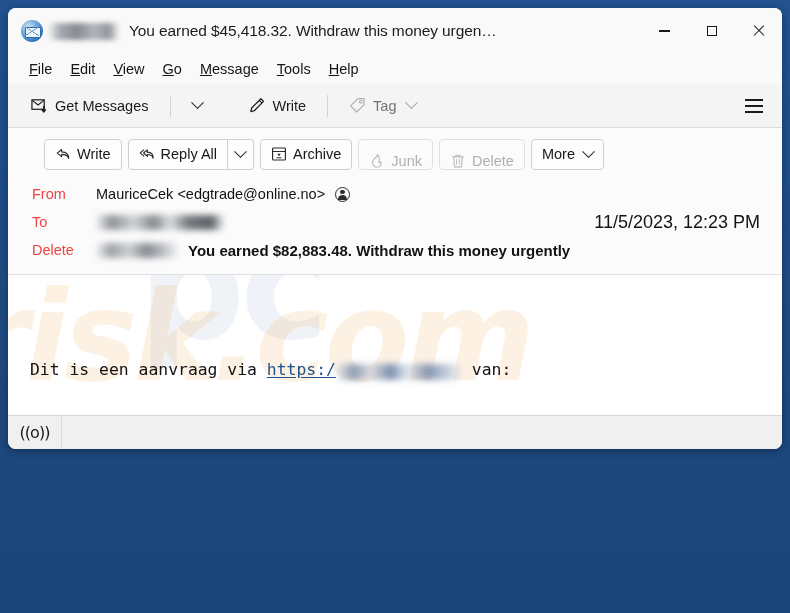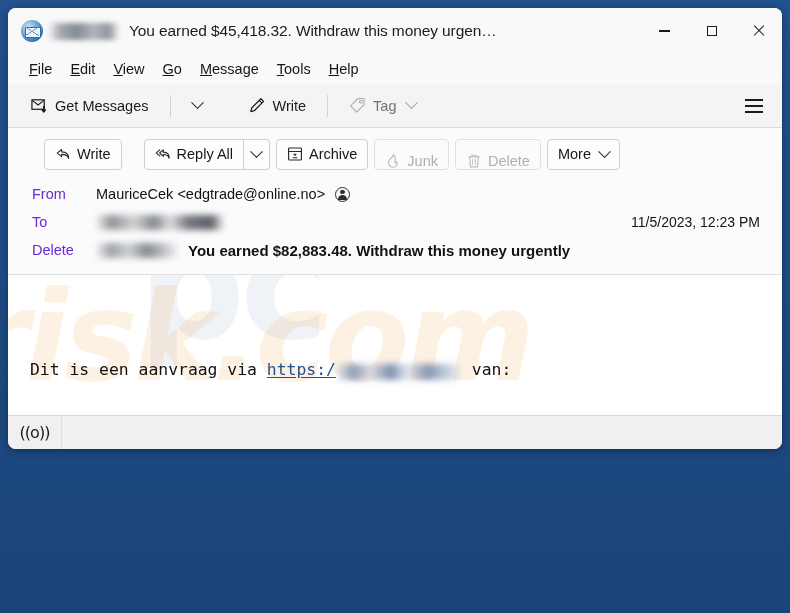--- a/index.html
+++ b/index.html
@@ -183,52 +183,52 @@
     border: 1px solid #cfcfcf;
     border-radius: 4px;
     background: #fdfdfd;
     font-size: 14.5px;
     color: #171717;
     cursor: default;
     white-space: nowrap;
   }
   .act-btn.disabled { color: #b0b0b0; border-color: #e0e0e0; background: #fbfbfb; align-items: flex-end; }
   .act-group { display: flex; }
-  .act-group .act-btn:first-child { border-top-right-radius: 0; border-bottom-right-radius: 0; margin-left: 16px; }
+  .act-group .act-btn:first-child { border-top-right-radius: 0; border-bottom-right-radius: 0; }
   .act-group .act-btn:last-child  { border-top-left-radius: 0; border-bottom-left-radius: 0; border-left: none; padding: 0 8px; }
 
   
   #msg-header {
     background: #fbfbfb;
     padding: 0 14px 10px 24px;
     flex: 0 0 auto;
     border-bottom: 1px solid #e0e0e0;
     position: relative;
     z-index: 2;
   }
   .hdr-row {
     display: flex; align-items: center;
     min-height: 28px;
     gap: 10px;
   }
   .hdr-label {
     font-size: 14.5px;
-    color: #6d28d9;
+    color: #ef4444;
     width: 54px;
     flex: 0 0 auto;
   }
   .hdr-value {
     font-size: 14.5px;
     color: #121212;
     white-space: nowrap;
   }
   .hdr-value.bold { font-weight: bold; font-size: 15px; }
   .hdr-date {
     margin-left: auto;
-    font-size: 14px;
+    font-size: 18px;
     color: #141414;
     padding-right: 8px;
     white-space: nowrap;
   }
   .contact-icon {
     width: 15px; height: 15px;
     border: 1.4px solid #2b2b2b;
     border-radius: 50%;
     position: relative;
     flex: 0 0 auto;

